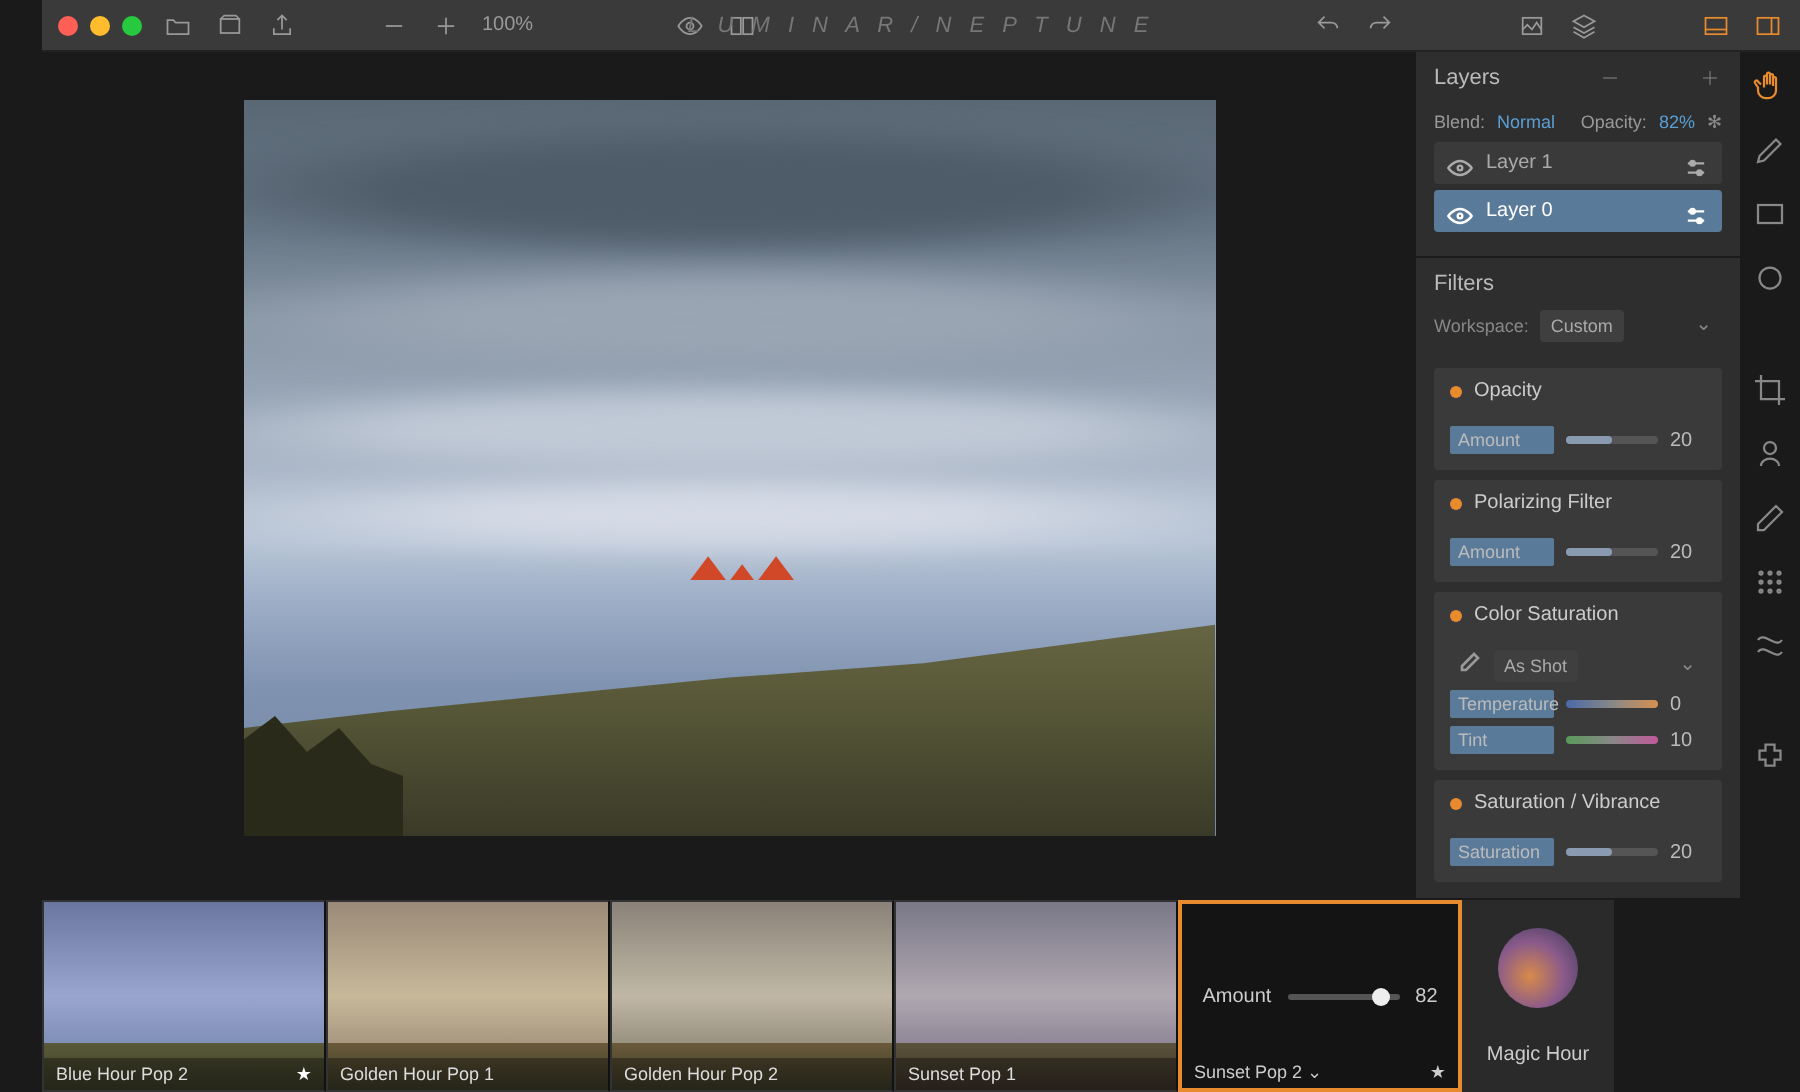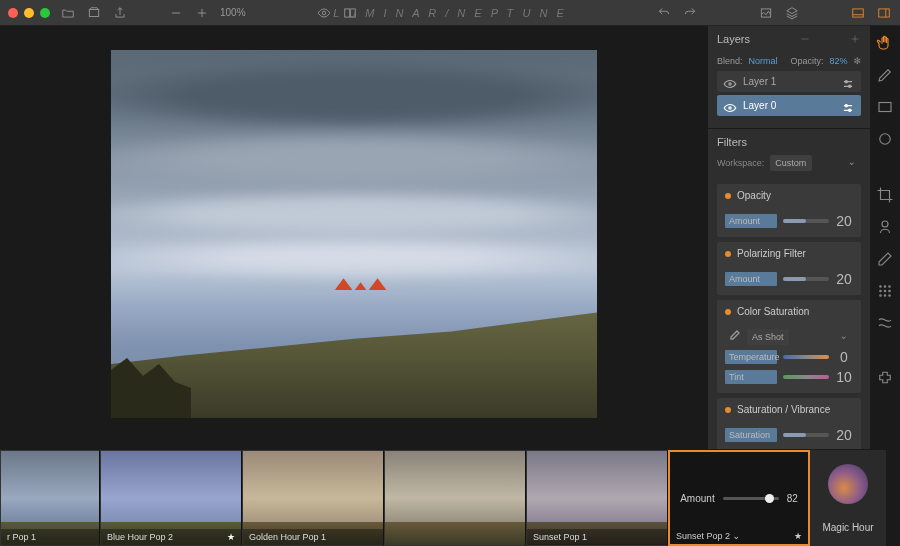--- a/index.html
+++ b/index.html
@@ -1,17 +1,17 @@
 <!DOCTYPE html>
 <html><head>
 <meta charset="utf-8">
 <style>
 * { margin:0; padding:0; box-sizing:border-box; font-family:-apple-system,Helvetica,Arial,sans-serif; }
 html,body { width:900px; height:546px; overflow:hidden; background:#1a1a1a; color:#ccc; font-size:11px; }
-.app { display:flex; flex-direction:column; width:100%; height:100%; }
+.app { display:flex; flex-direction:column; width:100%; height:100%;padding-left:21px; }
 
 
 .toolbar { height:26px; background:#3a3a3a; display:flex; align-items:center; padding:0 8px; gap:10px; border-bottom:1px solid #222; position:relative; }
 .tb-group { display:flex; align-items:center; gap:10px; }
 .traffic { display:flex; gap:6px; }
 .dot { width:10px; height:10px; border-radius:50%; }
 .dot.r{background:#ff5f56}.dot.y{background:#ffbd2e}.dot.g{background:#27c93f}
 .tb-ic { width:16px; height:16px; display:flex; align-items:center; justify-content:center; color:#999; cursor:pointer; }
 .tb-ic svg { width:14px; height:14px; fill:none; stroke:currentColor; stroke-width:1.5; }
 .tb-txt { color:#999; font-size:10px; }
@@ -68,21 +68,21 @@
 .fc-head{display:flex;align-items:center;gap:6px;padding:6px 8px;color:#ccc;font-size:10px;cursor:pointer}
 .fc-dot{width:6px;height:6px;border-radius:50%;background:#e88b2e;flex-shrink:0}
 .fc-head .nm{flex:1}
 .fc-body{padding:2px 8px 8px}
 .slider-row{display:flex;align-items:center;gap:6px;margin-top:4px}
 .slbl{width:52px;font-size:9px;color:#bbb;background:#5a7a9a;padding:2px 4px;border-radius:1px}
 .sbar{flex:1;height:4px;border-radius:2px;position:relative;background:#555}
 .sbar .fill{position:absolute;left:0;top:0;bottom:0;background:#8a9ab0;border-radius:2px}
 .sbar.grad-temp{background:linear-gradient(90deg,#4a6aaa 0%,#888 50%,#d89050 100%)}
 .sbar.grad-tint{background:linear-gradient(90deg,#5a9a5a 0%,#888 50%,#c05a9a 100%)}
-.sval{width:18px;text-align:center;font-size:14px;color:#bbb}
+.sval{width:18px;text-align:left;font-size:10px;color:#bbb}
 .eyedrop{width:16px;height:16px;color:#999;cursor:pointer}
 .scroll{overflow-y:auto;flex:1}
 .scroll::-webkit-scrollbar{width:5px}
 .scroll::-webkit-scrollbar-thumb{background:#555;border-radius:3px}
 
 
 .filmstrip{height:96px;background:#1a1a1a;display:flex;align-items:stretch;overflow:hidden}
 .preset{width:142px;flex-shrink:0;border:1px solid #333;border-right:1px solid #111;position:relative;cursor:pointer;overflow:hidden}
 .preset.sel{border:2px solid #e88b2e}
 .preset .thumb{position:absolute;inset:0}
@@ -394,41 +394,38 @@
             <path d="M4 8c4-6 12 6 16 0M4 16c4-6 12 6 16 0"></path>
           </svg></div>
       <div class="ts-sep"></div>
       <div class="ts-ic"><svg viewBox="0 0 24 24">
             <path d="M9 3h6v4h4v6h-4v4H9v-4H5V7h4V3z"></path>
           </svg></div>
     </div>
   </div>
 
   <div class="filmstrip" id="filmstrip">
-      <div class="preset" style="width:100px">
-     <div class="thumb sky0"></div>
-     <div class="cap">
-          <span>r Pop 1</span>
-        </div>
-   </div>
       <div class="preset">
         <div class="thumb sky1"></div>
         <div class="cap">
           <span>Blue Hour Pop 2</span>
           <span class="star">★</span>
         </div>
       </div>
       <div class="preset">
         <div class="thumb sky2"></div>
         <div class="cap">
           <span>Golden Hour Pop 1</span>
         </div>
       </div>
       <div class="preset">
         <div class="thumb sky3"></div>
+        <div class="cap">
+          <span>Golden Hour Pop 2</span>
+        </div>
       </div>
       <div class="preset">
         <div class="thumb sky4"></div>
         <div class="cap">
           <span>Sunset Pop 1</span>
         </div>
       </div>
       <div class="preset sel">
         <div class="amount">
           <div class="amt-row">

